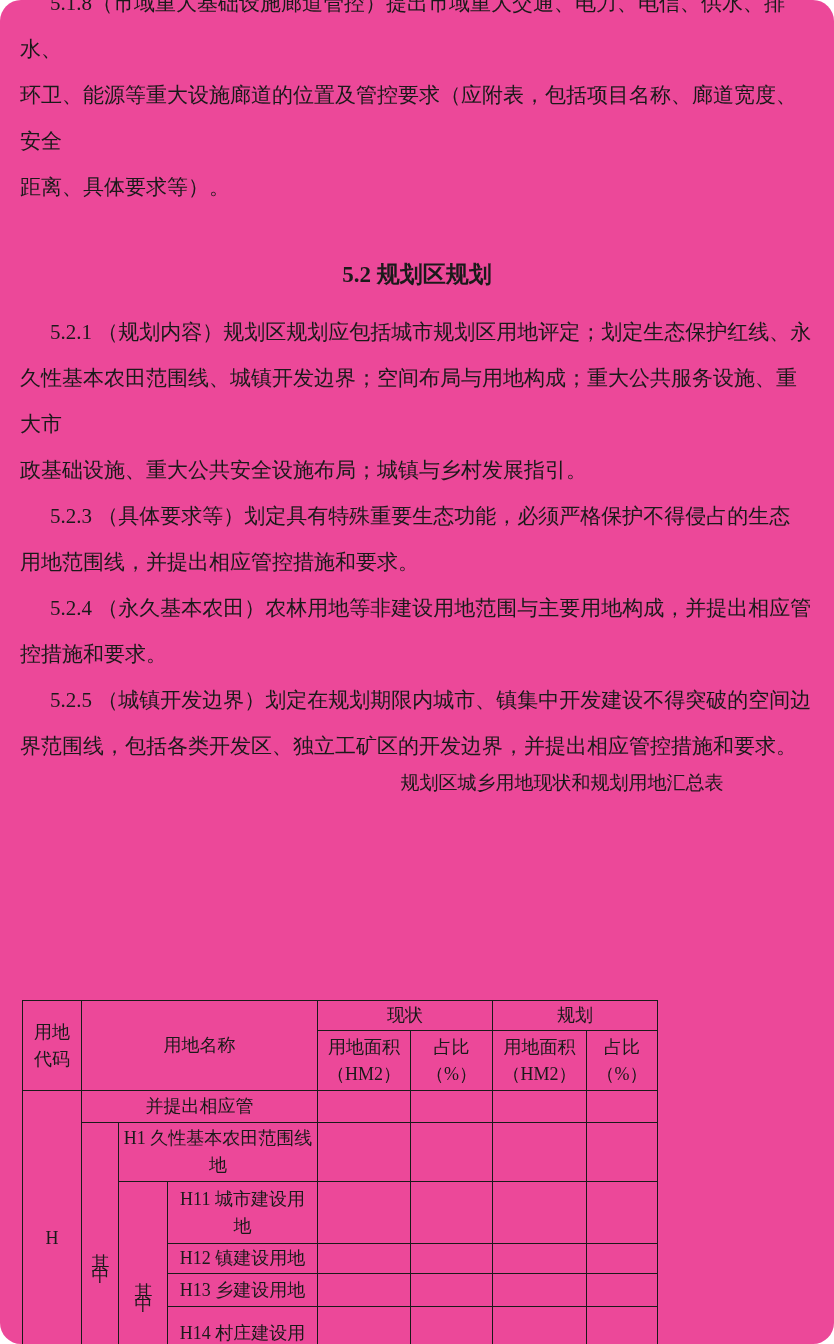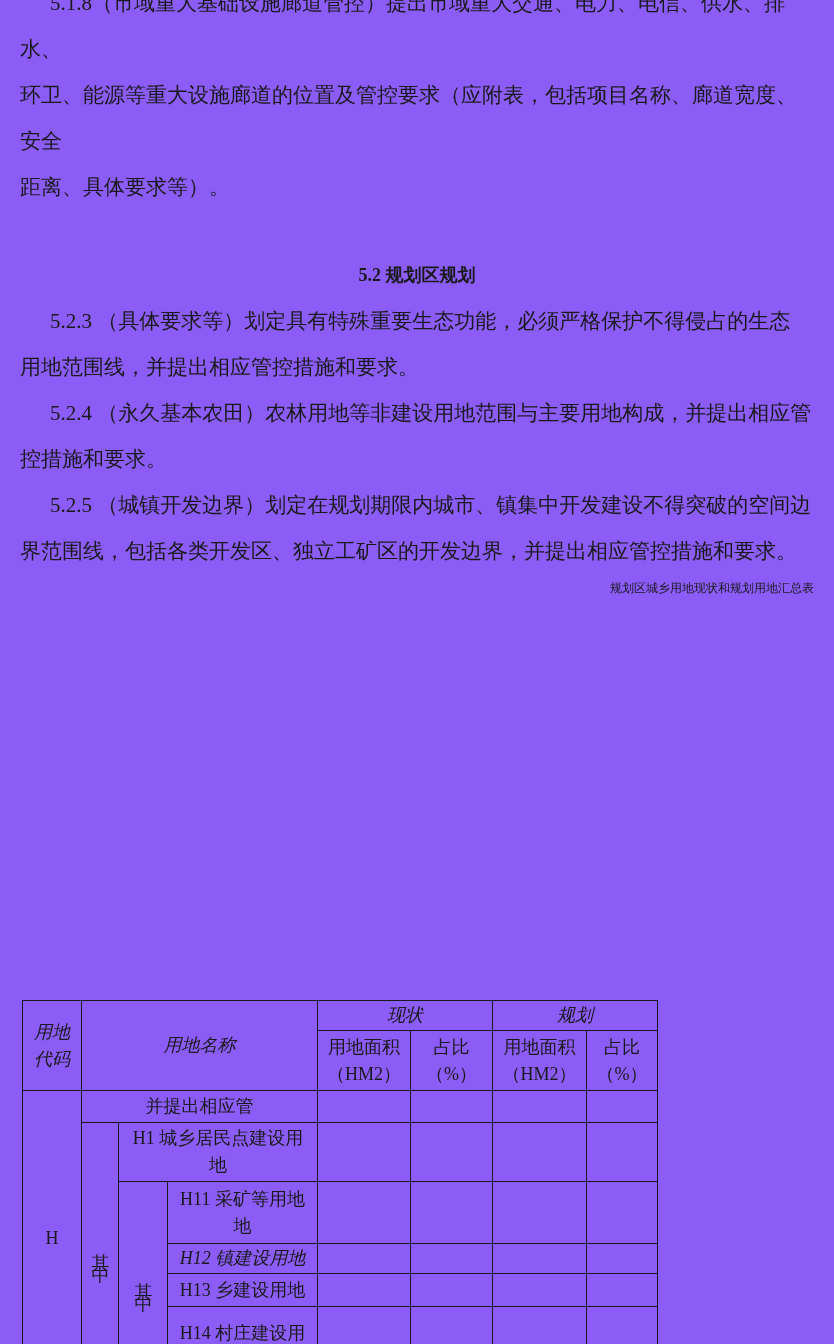--- a/index.html
+++ b/index.html
@@ -4,24 +4,25 @@
 <style>
   html, body {
     margin: 0;
     padding: 0;
     background: #ffffff;
   }
   .page {
     position: relative;
     width: 834px;
     height: 1344px;
-    background: #8b5cf6;
+    background: #ec4899;
     overflow: hidden;
     font-family: "Liberation Serif", "DejaVu Serif", serif;
     color: #1a1a1a;
+    border-radius: 21px;
   }
   .doc-text {
     position: absolute;
     left: 20px;
     top: 0;
     width: 794px;
   }
   .para {
     margin: 0;
     font-size: 21px;
@@ -31,31 +32,31 @@
     text-align: left;
   }
   .para.first {
     margin-top: -20px;
   }
   .para.after-heading {
     margin-top: 11px;
   }
   .section-heading {
     margin: 42px 0 0 0;
-    font-size: 18px;
+    font-size: 23px;
     font-weight: bold;
     line-height: 46px;
     text-align: center;
     white-space: pre-line;
   }
   .table-caption {
     margin: 4px 0 0 290px;
-    font-size: 12px;
+    font-size: 19px;
     line-height: 20px;
-    text-align: right;
+    text-align: center;
     white-space: pre-line;
   }
   table.land-table {
     position: absolute;
     left: 22px;
     top: 1000px;
     width: 635px;
     border-collapse: collapse;
     table-layout: fixed;
     font-size: 18px;
@@ -64,21 +65,21 @@
   table.land-table td {
     border: 1px solid #1a1a1a;
     padding: 0;
     font-weight: normal;
     text-align: center;
     vertical-align: middle;
     line-height: 27px;
     white-space: pre-line;
     overflow: hidden;
   }
-  tr.h30 { height: 30px; font-style: italic; }
+  tr.h30 { height: 30px; }
   tr.h60 { height: 60px; }
   tr.h32 { height: 32px; }
   tr.h59 { height: 59px; }
   tr.h62 { height: 62px; }
   tr.h33 { height: 33px; margin-top: 20px; }
   tr.h80 { height: 80px; }
   td.cell-code-h {
     vertical-align: top;
     padding-top: 219px;
   }
@@ -104,20 +105,23 @@
 </head>
 <body>
 
 <div class="page">
 
   <div class="doc-text">
     <p class="para first">5.1.8（市域重大基础设施廊道管控）提出市域重大交通、电力、电信、供水、排水、
 环卫、能源等重大设施廊道的位置及管控要求（应附表，包括项目名称、廊道宽度、安全
 距离、具体要求等）。</p>
     <h2 class="section-heading">5.2 规划区规划</h2>
+    <p class="para after-heading">5.2.1 （规划内容）规划区规划应包括城市规划区用地评定；划定生态保护红线、永
+久性基本农田范围线、城镇开发边界；空间布局与用地构成；重大公共服务设施、重大市
+政基础设施、重大公共安全设施布局；城镇与乡村发展指引。</p>
     <p class="para">5.2.3 （具体要求等）划定具有特殊重要生态功能，必须严格保护不得侵占的生态
 用地范围线，并提出相应管控措施和要求。</p>
     <p class="para">5.2.4 （永久基本农田）农林用地等非建设用地范围与主要用地构成，并提出相应管
 控措施和要求。</p>
     <p class="para">5.2.5 （城镇开发边界）划定在规划期限内城市、镇集中开发建设不得突破的空间边
 界范围线，包括各类开发区、独立工矿区的开发边界，并提出相应管控措施和要求。</p>
     <div class="table-caption">规划区城乡用地现状和规划用地汇总表</div>
   </div>
 
   <table class="land-table">
@@ -153,30 +157,30 @@
       <tr class="h32">
         <td rowspan="6" class="cell-code-h"><span>H</span></td>
         <td colspan="3">并提出相应管</td>
         <td></td>
         <td></td>
         <td></td>
         <td></td>
       </tr>
       <tr class="h59">
         <td rowspan="5" class="cell-sub1"><span class="vtext">其中</span></td>
-        <td colspan="2">H1 城乡居民点建设用
+        <td colspan="2">H1 久性基本农田范围线
 地</td>
         <td></td>
         <td></td>
         <td></td>
         <td></td>
       </tr>
       <tr class="h62">
         <td rowspan="4" class="cell-sub2"><span class="vtext">其中</span></td>
-        <td>H11 采矿等用地
+        <td>H11 城市建设用
 地</td>
         <td></td>
         <td></td>
         <td></td>
         <td></td>
       </tr>
       <tr class="h30">
         <td>H12 镇建设用地</td>
         <td></td>
         <td></td>

